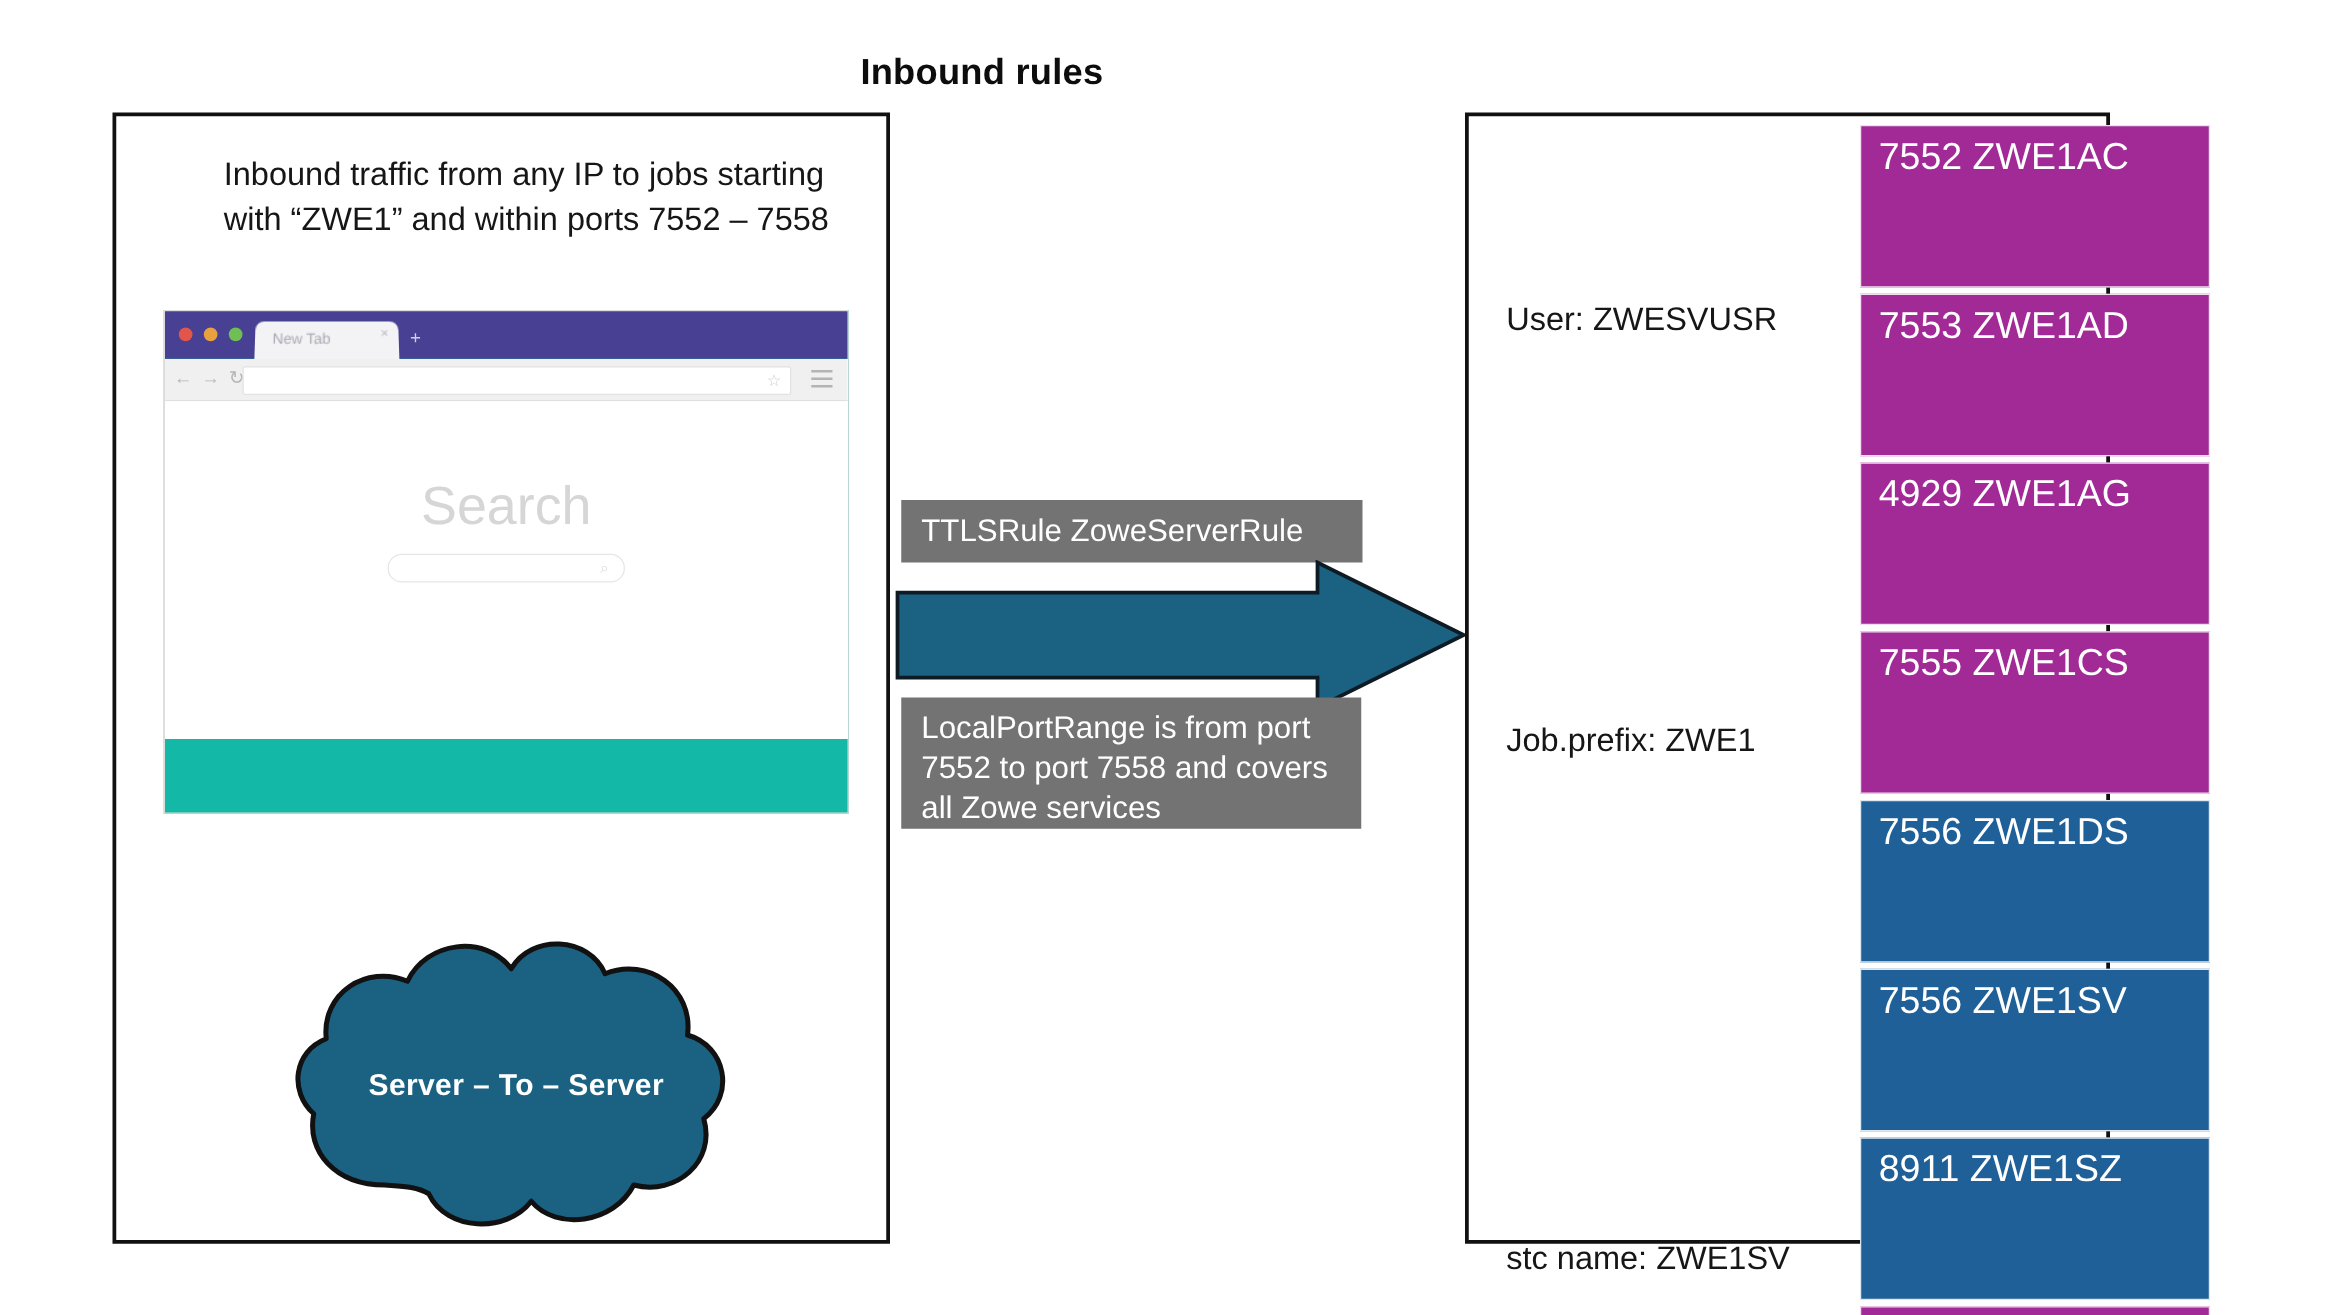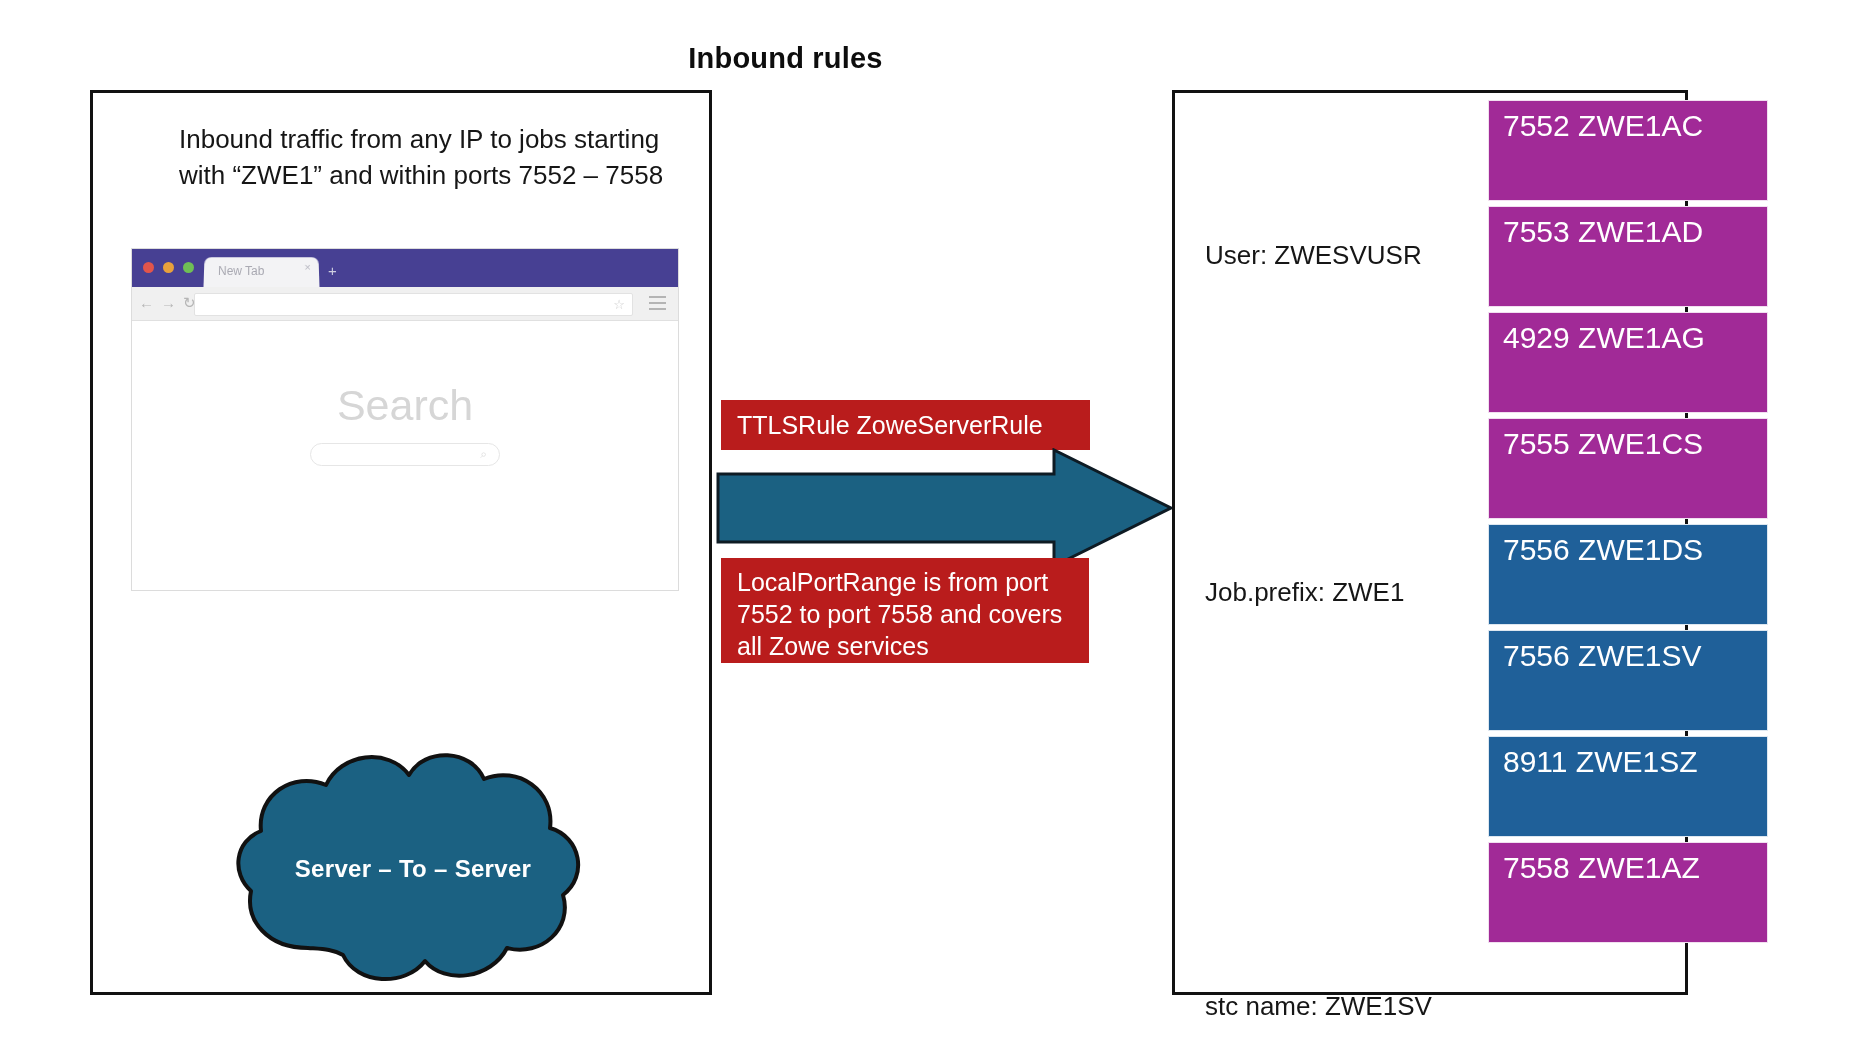--- a/index.html
+++ b/index.html
@@ -56,22 +56,22 @@
     color: #161616;
     margin-left: 48px;
   }
 
   
   .browser {
     position: absolute;
     left: 38px;
     top: 155px;
     width: 548px;
-    height: 343px;
-    background: #f9a8d4;
+    height: 403px;
+    background: #14b8a6;
     border: 1px solid #dcdcdc;
     box-sizing: border-box;
     overflow: hidden;
   }
   .browser-titlebar {
     position: relative;
     height: 38px;
     background: #474093;
   }
   .lights {
@@ -221,21 +221,21 @@
     text-align: center;
     font-size: 24px;
     font-weight: bold;
     color: #ffffff;
     letter-spacing: 0.3px;
   }
 
   
   .callout {
     position: absolute;
-    background: #b91c1c;
+    background: #737373;
     color: #ffffff;
     box-sizing: border-box;
   }
   .callout-rule {
     left: 721px;
     top: 400px;
     width: 369px;
     height: 50px;
     padding: 9px 16px;
     font-size: 25px;
@@ -281,21 +281,21 @@
   .label-stcname  { top: 898px; text-align: center; }
 
   .ports-col {
     position: absolute;
     left: 1488px;
     top: 100px;
     width: 280px;
   }
   .port-box {
     width: 280px;
-    height: 101px;
+    height: 130px;
     margin-bottom: 5px;
     box-sizing: border-box;
     border: 1px solid rgba(255,255,255,0.85);
     color: #ffffff;
     font-size: 30px;
     padding: 6px 0 0 14px;
     line-height: 38px;
   }
   .port-purple { background: #a12a97; }
   .port-blue   { background: #1f6099; }

